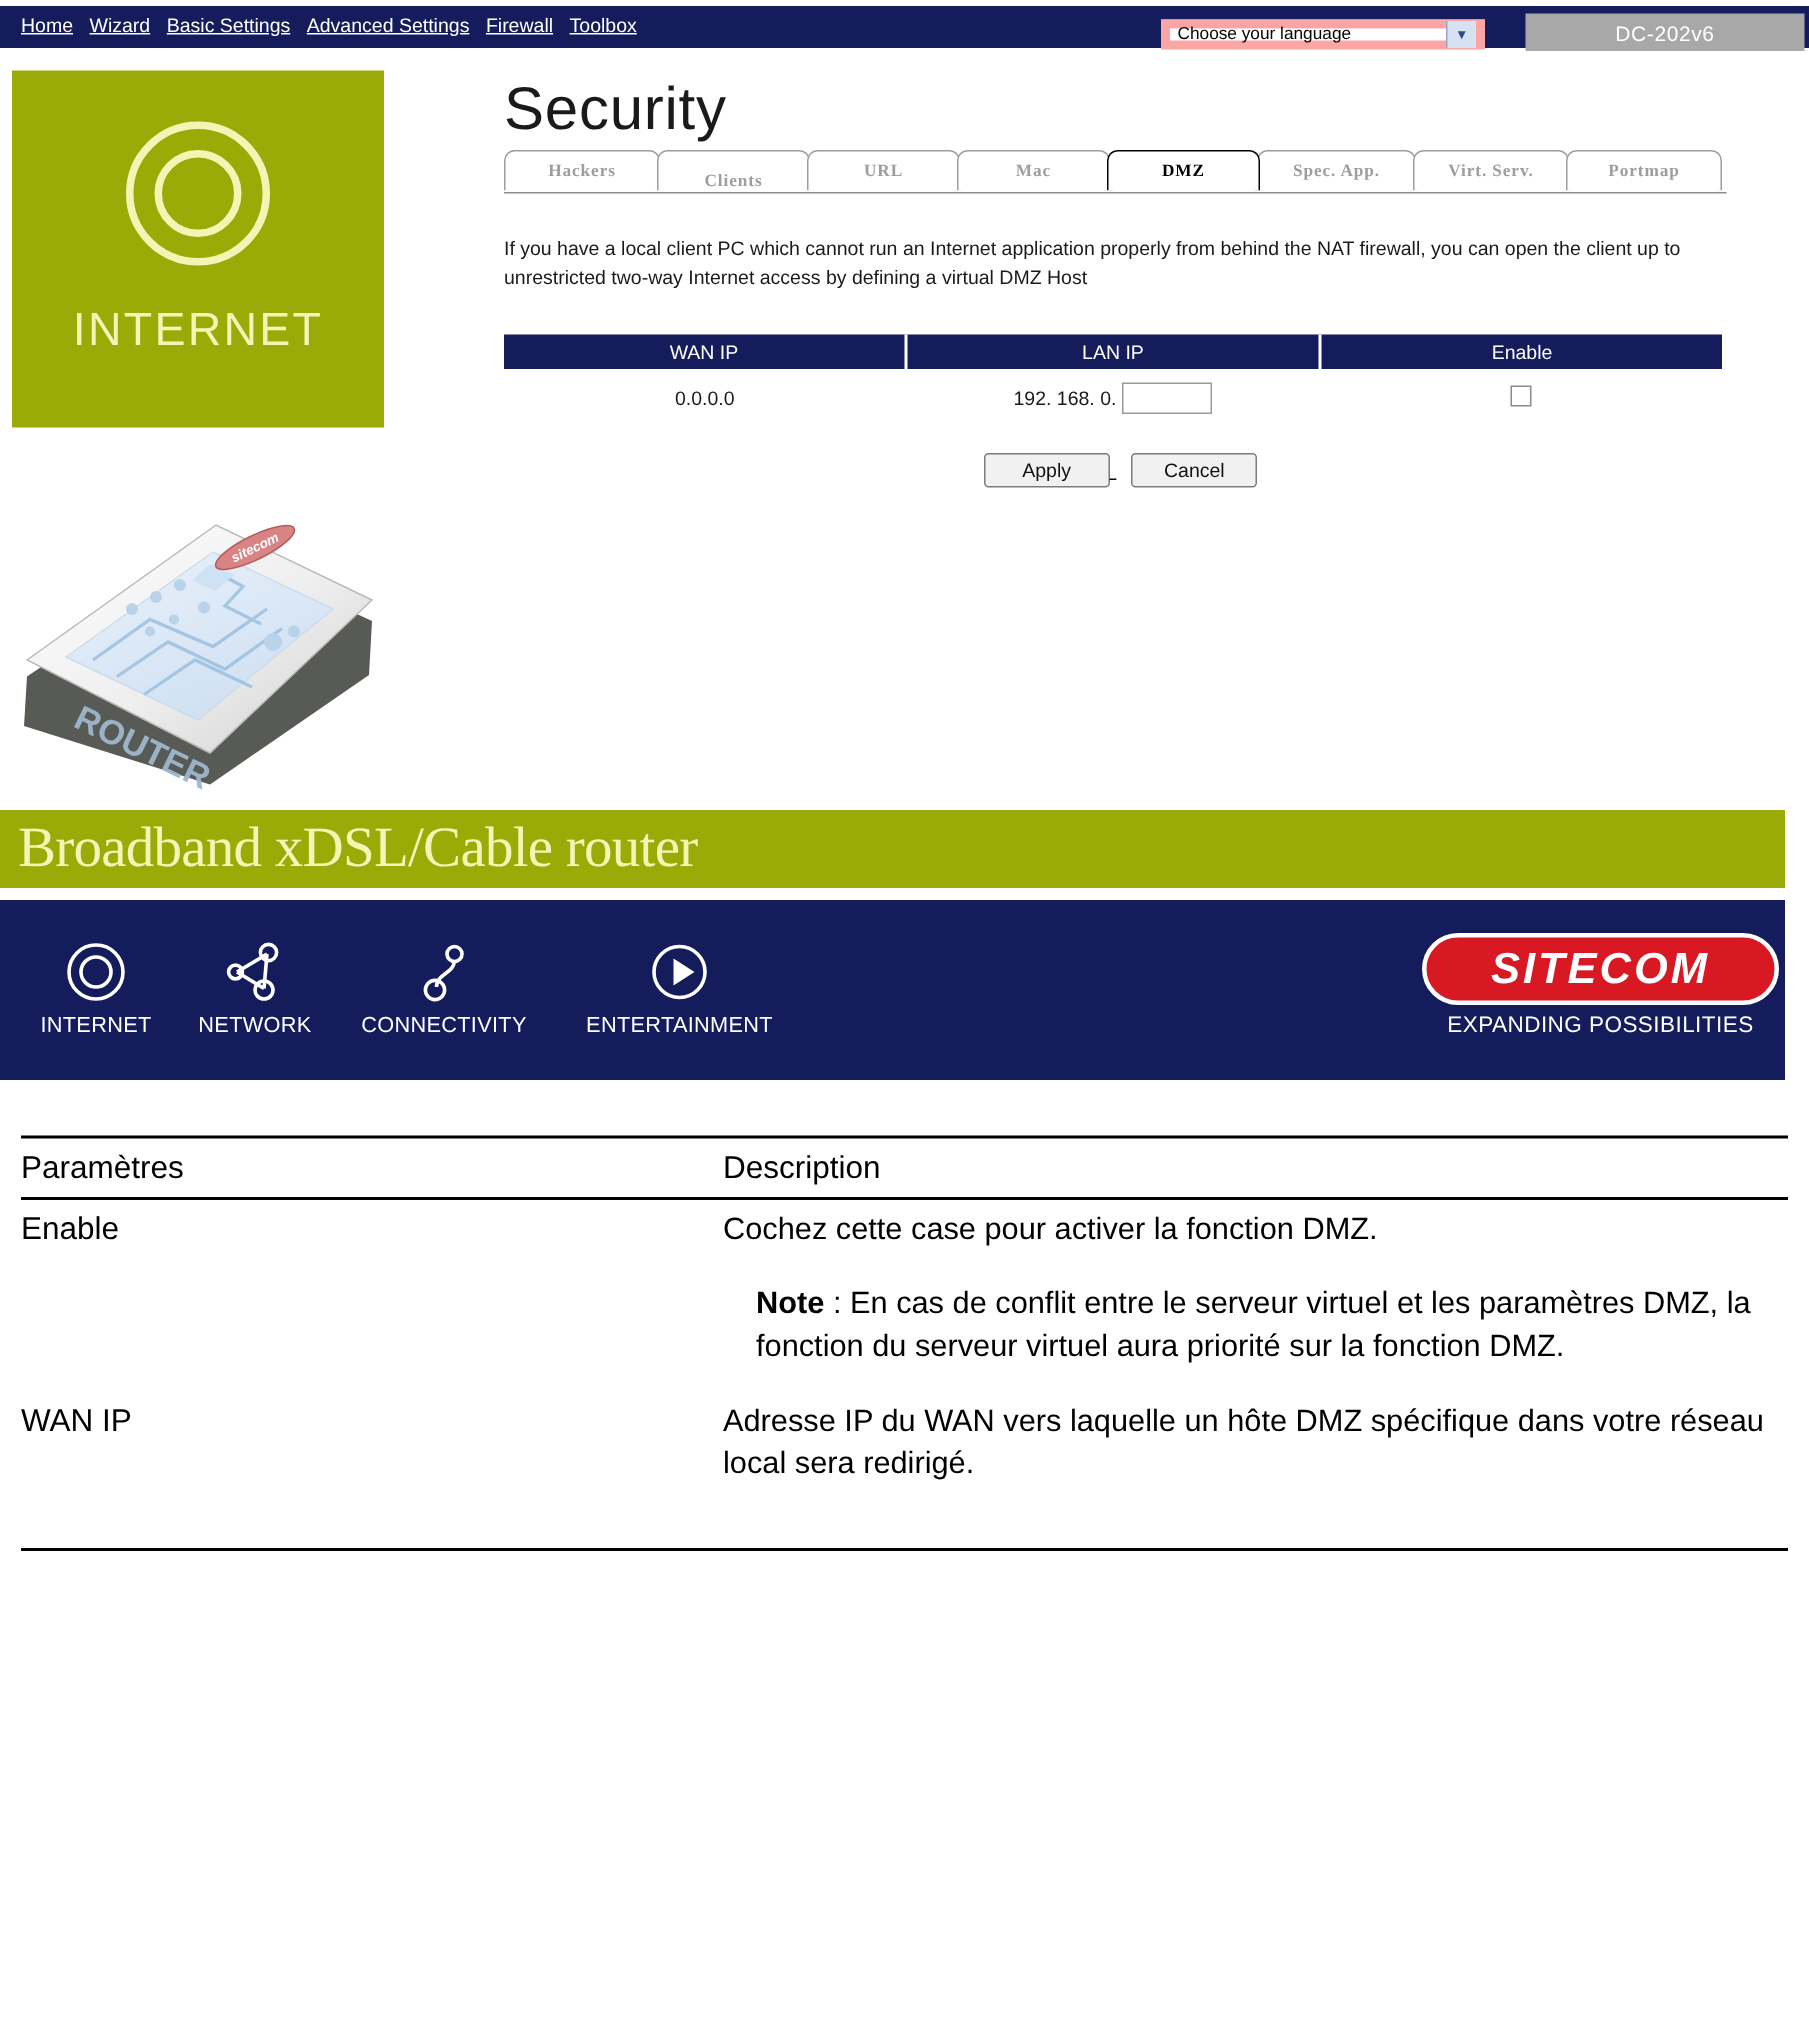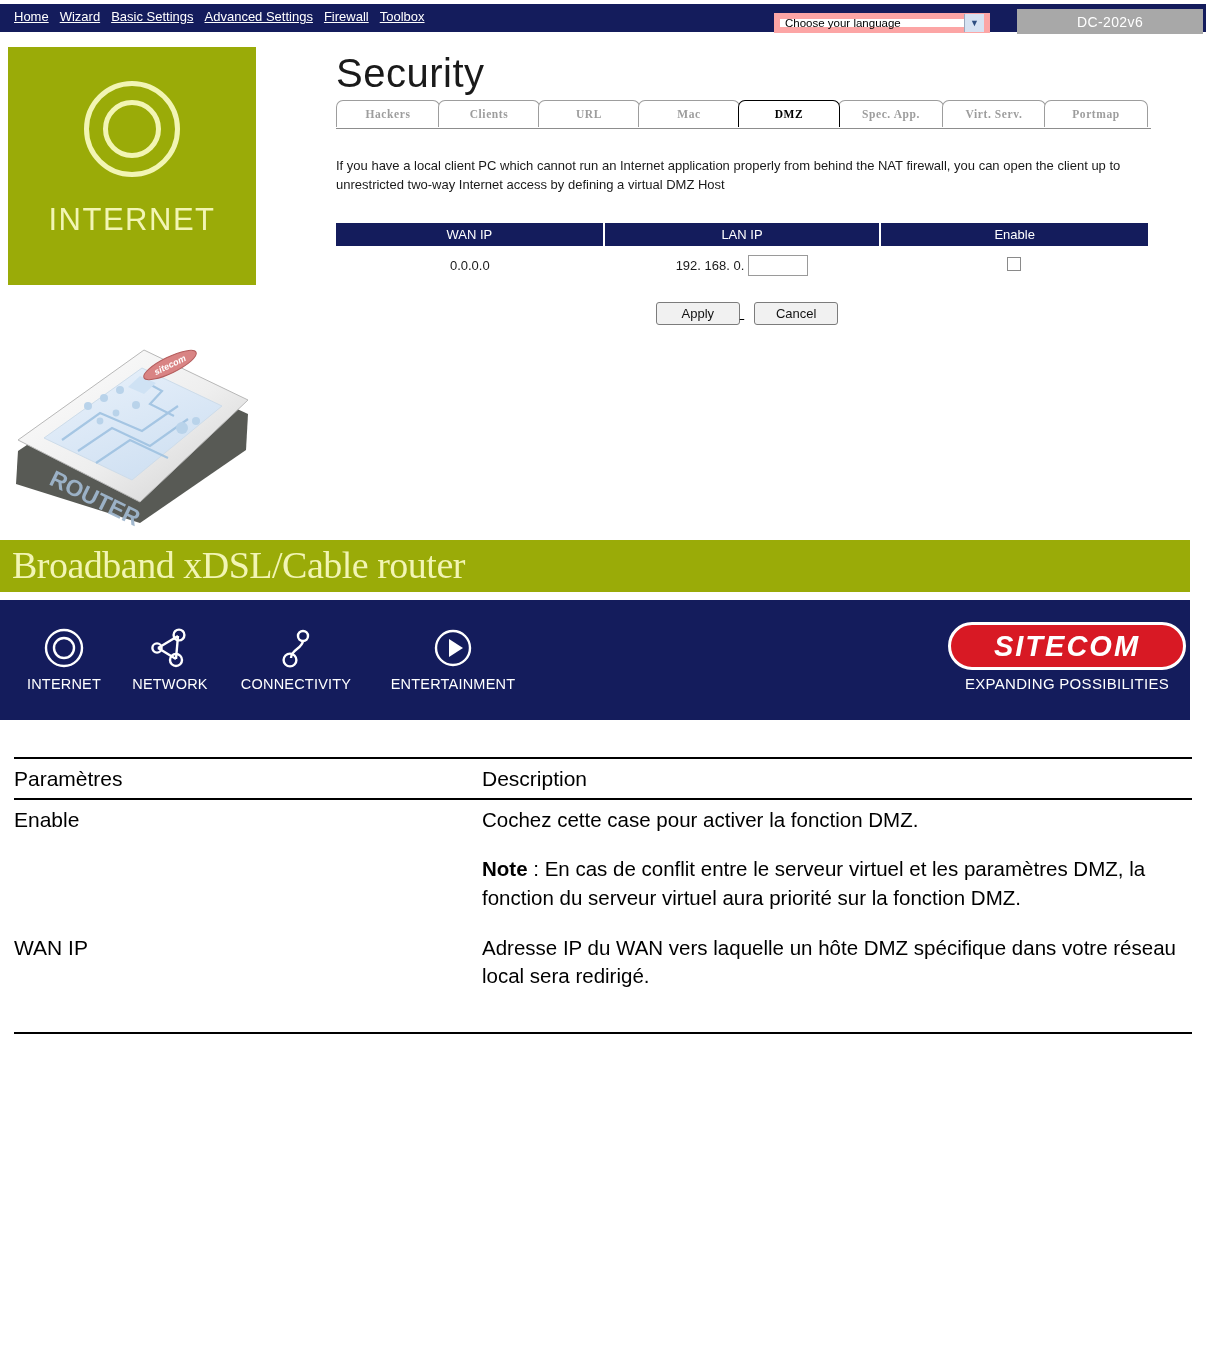--- a/index.html
+++ b/index.html
@@ -155,21 +155,21 @@
   }
 
   
   .doc{position:absolute;left:0;top:757px;width:1206px;}
   .doc-rule{height:0;border-top:2px solid #000;width:1178px;margin:0 14px;}
   .doc-rule.thin{border-top-width:2px;}
   .doc-row{display:flex;padding:6px 14px 4px;}
   .doc-col-a{width:468px;font-size:21px;line-height:1.32;color:#000;}
   .doc-col-b{width:700px;font-size:20.5px;line-height:1.38;color:#000;}
   .doc-head .doc-col-a,.doc-head .doc-col-b{font-size:21px;}
-  .doc-note{margin-top:21px;}
+  .doc-note{margin-top:21px;margin-left:22px;}
   .doc-space{height:12px;}
   b{font-weight:bold;}
 </style>
 </head>
 <body>
 
 <div class="router-ui">
 
   <div class="topnav">
     <div class="topnav-links">
@@ -288,21 +288,21 @@
     <div class="sitecom-sub">EXPANDING POSSIBILITIES</div>
   </div>
 
   <div class="panel">
     <div class="page-title">Security</div>
 
     <div class="tabs">
       <div class="tab" style="left:0px;width:104px;">
           <span>Hackers</span>
         </div>
-      <div class="tab" style="left:102px;width:102px;">
+      <div class="tab" style="left:102px;width:102px;align-items:flex-end;">
           <span>Clients</span>
         </div>
       <div class="tab" style="left:202px;width:102px;">
           <span>URL</span>
         </div>
       <div class="tab" style="left:302px;width:102px;">
           <span>Mac</span>
         </div>
       <div class="tab active" style="left:402px;width:102px;">
           <span>DMZ</span>

